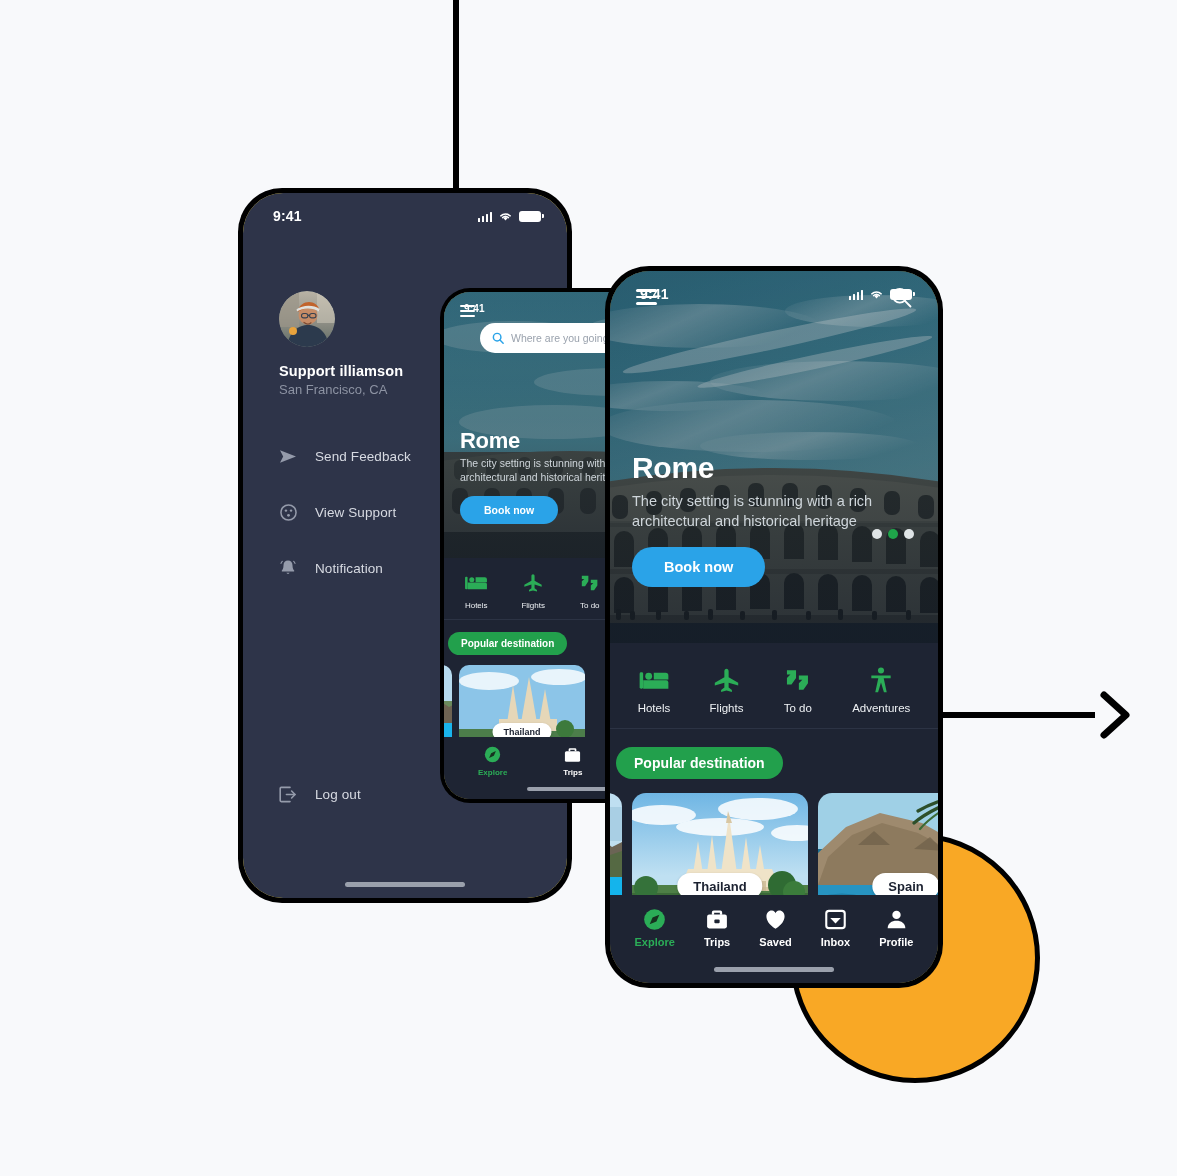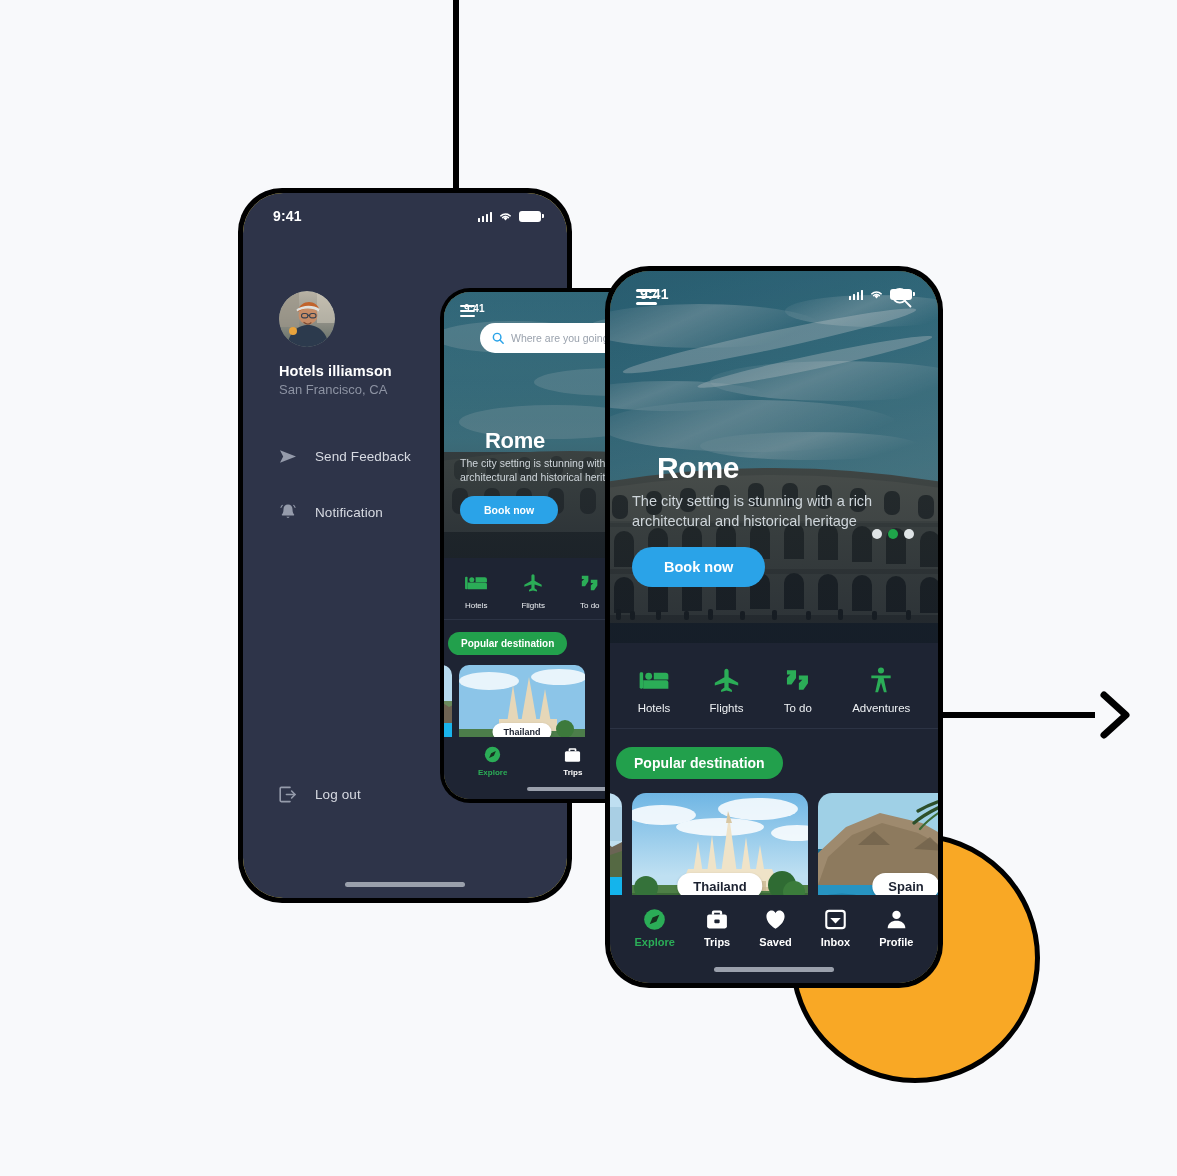--- a/index.html
+++ b/index.html
@@ -227,21 +227,21 @@
     z-index: 6;
   }
   .hamburger { display: flex; flex-direction: column; gap: 4px; cursor: pointer; }
   .hamburger span { display: block; background: #fff; border-radius: 2px; }
   .search-btn { cursor: pointer; }
   .search-btn svg { display: block; }
 
   .hero-content { position: absolute; z-index: 6; }
   .hero-title {
     font-size: 30px; font-weight: 800; color: #fff;
-    letter-spacing: -.3px; line-height: 1; margin-left: 25px;
+    letter-spacing: -.3px; line-height: 1;
   }
   .hero-sub {
     margin-top: 9px;
     font-size: 14.5px;
     line-height: 1.33;
     color: #cfd6db;
     max-width: 245px;
     font-weight: 400;
   }
   .book-btn {
@@ -452,37 +452,48 @@
                 <path d="M18.5 21 c1-7 7-10 11.5-10 s10 3 10.5 9 c-4-3-8-3.6-11.5-3 c-4 .7-7.5 2.2-10.5 4z" fill="#c1632c"></path>
                 <path d="M18 20.5 c6-4 16-4 22 0 l.6-2.5 c-6-4.4-16.6-4.4-23 .3z" fill="#e0e0dc"></path>
                 <rect x="22.5" y="22.5" width="6.4" height="4.4" rx="2.2" fill="none" stroke="#39424f" stroke-width="1.1"></rect>
                 <rect x="30.6" y="22.5" width="6.4" height="4.4" rx="2.2" fill="none" stroke="#39424f" stroke-width="1.1"></rect>
                 <path d="M28.9 24.4 h1.7" stroke="#39424f" stroke-width="1.1"></path>
                 <path d="M25 31.5 c2.3 2 5 2 7 .3" fill="none" stroke="#7a4a33" stroke-width="1.2" stroke-linecap="round"></path>
                 <circle cx="14" cy="40" r="4" fill="#e8a33d"></circle>
               </g>
             </svg>
           </div>
-          <div class="profile-name">Hotels illiamson</div>
+          <div class="profile-name">Support illiamson</div>
           <div class="profile-loc">San Francisco, CA</div>
         </div>
 
         <div class="menu-list">
 
 
           <div class="menu-row">
             <span class="mi">
               <svg width="18" height="15" viewBox="0 0 18 15">
                 <path d="M1 1.2 L17 7.5 L1 13.8 L4.2 7.5 Z" fill="#959bab"></path>
               </svg>
             </span>
             <span class="menu-label">Send Feedback</span>
           </div>
 
 
+          <div class="menu-row">
+            <span class="mi">
+              <svg width="17" height="17" viewBox="0 0 18 18">
+                <circle cx="9" cy="9" r="8" fill="none" stroke="#959bab" stroke-width="1.6"></circle>
+                <circle cx="6.3" cy="7" r="1.3" fill="#959bab"></circle>
+                <circle cx="11.7" cy="7" r="1.3" fill="#959bab"></circle>
+                <circle cx="9" cy="12" r="1.5" fill="#959bab"></circle>
+              </svg>
+            </span>
+            <span class="menu-label">View Support</span>
+          </div>
 
           <div class="menu-row">
             <span class="mi">
               <svg width="16" height="18" viewBox="0 0 16 18">
                 <path d="M8 1.6 c-2.7 0-4.5 1.9-4.5 4.6 0 3.3-.9 4.5-1.6 5.2 -.4.4-.1 1 .5 1 h11.2 c.6 0 .9-.6.5-1 -.7-.7-1.6-1.9-1.6-5.2 0-2.7-1.8-4.6-4.5-4.6z" fill="#959bab"></path>
                 <path d="M6.4 13.8 a1.7 1.7 0 0 0 3.2 0z" fill="#959bab"></path>
                 <path d="M2.3 2.4 A5 5 0 0 0 1 4.4" fill="none" stroke="#959bab" stroke-width="1.1" stroke-linecap="round"></path>
                 <path d="M13.7 2.4 A5 5 0 0 1 15 4.4" fill="none" stroke="#959bab" stroke-width="1.1" stroke-linecap="round"></path>
               </svg>
             </span>

